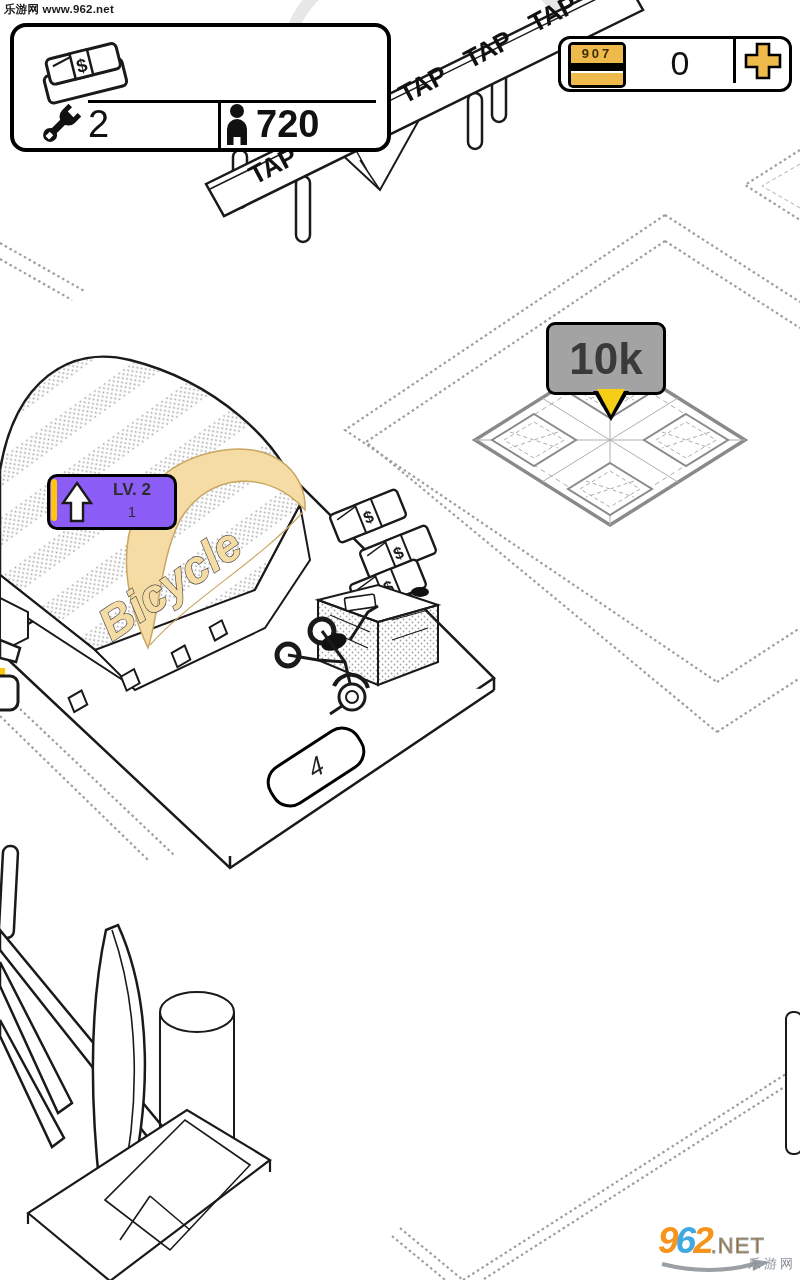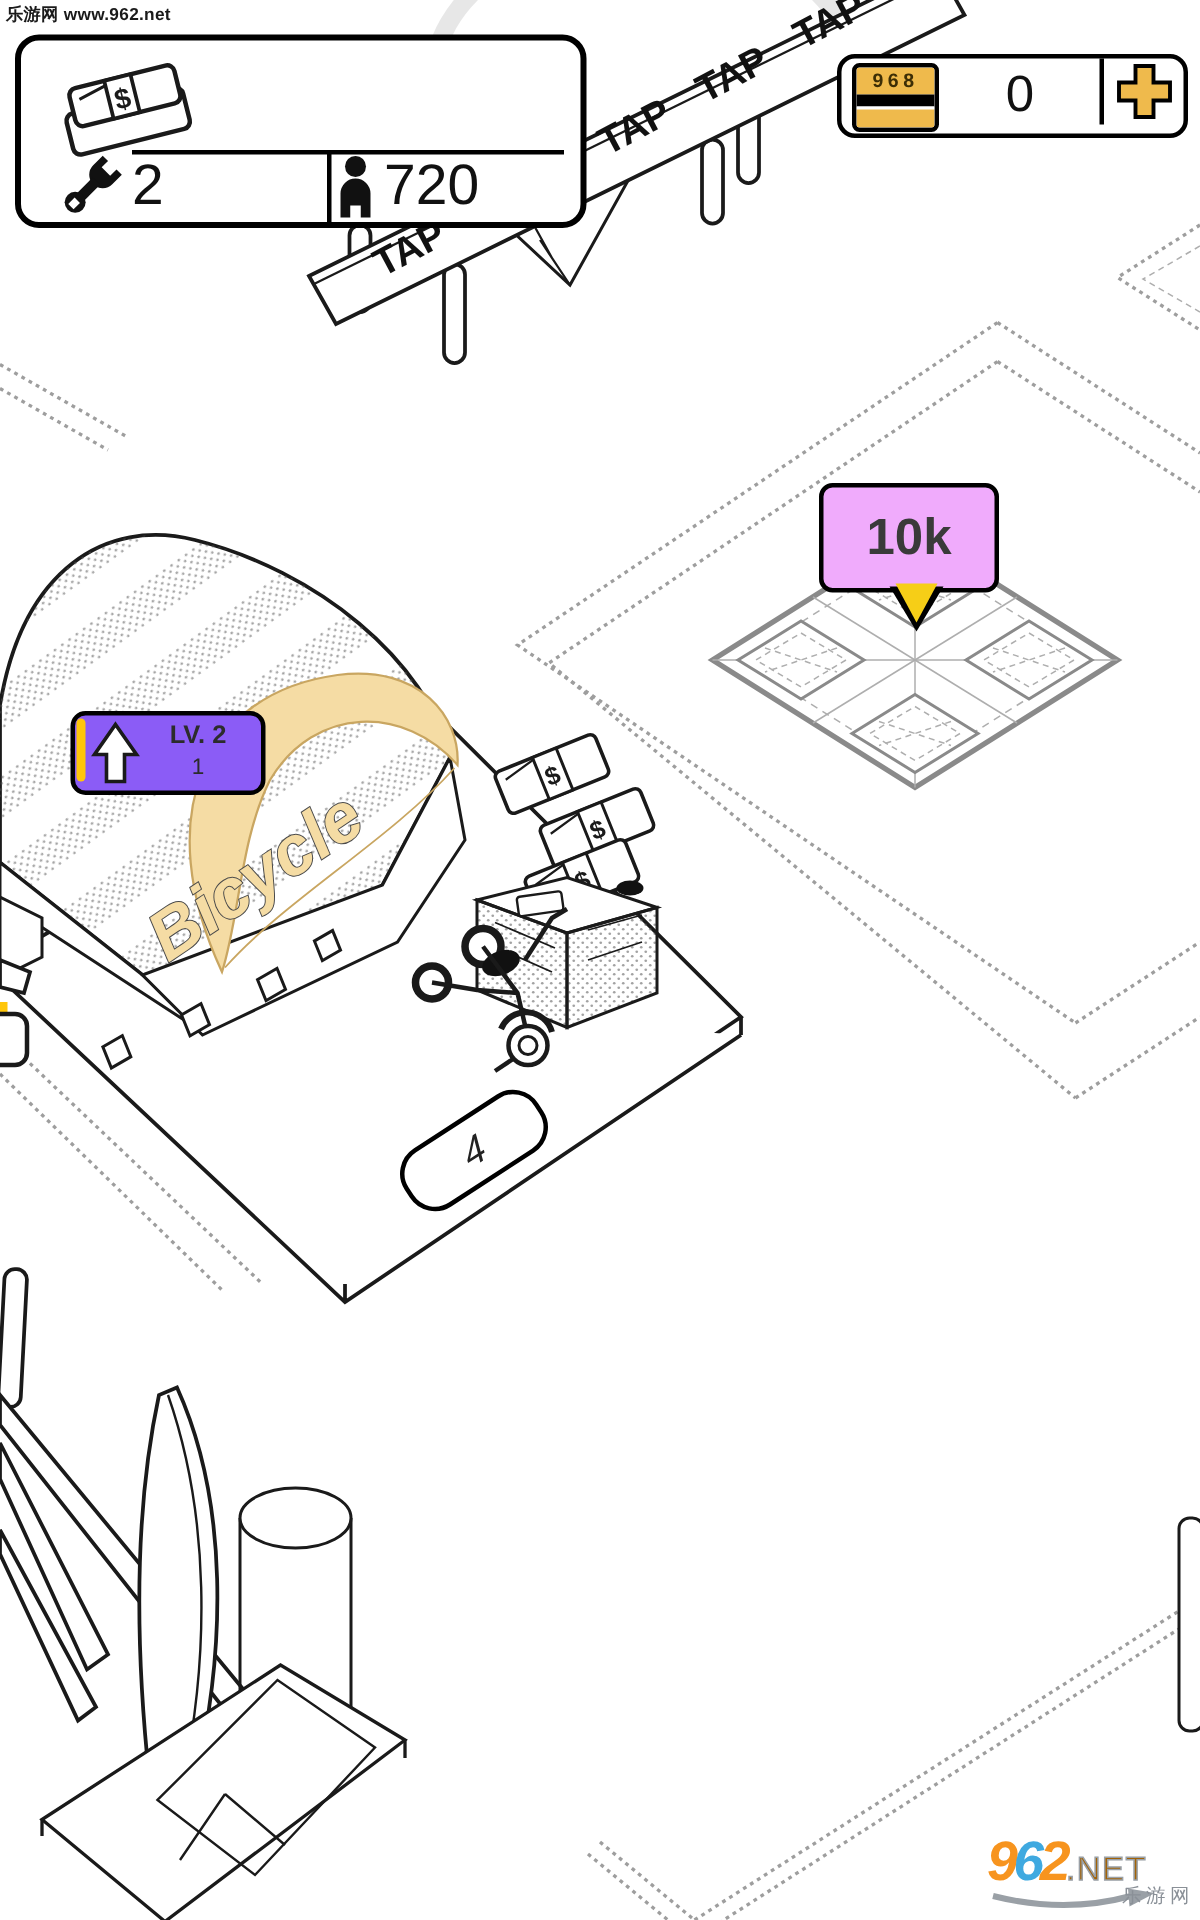--- a/index.html
+++ b/index.html
@@ -18,21 +18,21 @@
   .wm-top{left:4px;top:2px;font-size:11.5px;font-weight:bold;color:#1a1a1a;letter-spacing:.2px;}
 
   
   .money-panel{left:10px;top:23px;width:373px;height:121px;background:#fff;
     border:4px solid #000;border-radius:16px;}
   .money-panel .cash-value{position:absolute;left:116px;top:-6px;width:96px;text-align:center;
     font-size:56px;font-weight:500;color:#111;line-height:1.2;}
   .money-panel .div-h{position:absolute;left:74px;top:73px;width:288px;height:3px;background:#000;}
   .money-panel .div-v{position:absolute;left:204px;top:74px;width:3px;height:47px;background:#000;}
   .money-panel .workers-value{position:absolute;left:74px;top:76px;font-size:38px;color:#111;}
-  .money-panel .pop-value{position:absolute;left:242px;top:76px;font-size:38px;color:#111;}
+  .money-panel .pop-value{position:absolute;left:242px;top:76px;font-size:38px;color:#111;font-weight:bold;}
   .cash-icon{position:absolute;left:14px;top:10px;}
   .wrench-icon{position:absolute;left:22px;top:76px;}
   .person-icon{position:absolute;left:208px;top:76px;}
 
   
   .token-counter{left:558px;top:36px;width:228px;height:50px;background:#fff;
     border:3px solid #000;border-radius:12px;}
   .slot-icon{position:absolute;left:7px;top:3px;width:52px;height:40px;border:3px solid #000;
     border-radius:5px;overflow:hidden;display:flex;flex-direction:column;background:#fff;}
   .slot-top{height:18px;background:#EFBA4C;color:#3d2e05;font-size:13px;font-weight:bold;
@@ -40,23 +40,23 @@
   .slot-mid{height:8px;background:#000;}
   .slot-gap{height:2px;background:#fff;}
   .slot-bot{flex:1;background:#EFBA4C;}
   .token-value{position:absolute;left:66px;width:106px;top:5px;text-align:center;
     font-size:34px;color:#111;}
   .token-div{position:absolute;left:172px;top:0;width:3px;height:44px;background:#000;}
   .add-btn{position:absolute;left:175px;top:0;width:53px;height:44px;display:flex;
     align-items:center;justify-content:center;cursor:pointer;}
 
   
-  .price-bubble{left:546px;top:322px;width:114px;height:67px;background:#f0abfc;
+  .price-bubble{left:546px;top:322px;width:114px;height:67px;background:#a3a3a3;
     border:3px solid #000;border-radius:9px;display:flex;align-items:center;justify-content:center;
-    font-size:34px;font-weight:bold;color:#3a3a3a;}
+    font-size:44px;font-weight:bold;color:#3a3a3a;}
   .bubble-tail-border{position:absolute;left:44px;top:66px;width:0;height:0;
     border-left:18px solid transparent;border-right:18px solid transparent;border-top:30px solid #000;}
   .bubble-tail{position:absolute;left:48px;top:64px;width:0;height:0;
     border-left:14px solid transparent;border-right:14px solid transparent;border-top:26px solid #F6CE17;z-index:1;}
 
   
   .level-badge{left:47px;top:474px;width:124px;height:50px;background:#8b5cf6;
     border:3px solid #000;border-radius:10px;}
   .level-progress{position:absolute;left:1px;top:2px;width:6px;height:42px;background:#FFC60A;border-radius:3px;}
   .up-arrow{position:absolute;left:10px;top:2px;}
@@ -309,21 +309,21 @@
     <div class="workers-value">2</div>
     <svg class="person-icon" width="30" height="44" viewBox="0 0 30 44">
       <circle cx="15" cy="8" r="7" fill="#111"></circle>
       <path d="M5,42 v-16 a10,10 0 0 1 20,0 v16 h-6.5 v-8 h-7 v8 z" fill="#111"></path>
     </svg>
     <div class="pop-value">720</div>
   </div>
 
   <div class="hud token-counter">
     <div class="slot-icon">
-      <div class="slot-top">968</div>
+      <div class="slot-top">907</div>
       <div class="slot-mid"></div>
       <div class="slot-gap"></div>
       <div class="slot-bot"></div>
     </div>
     <div class="token-value">0</div>
     <div class="token-div"></div>
     <div class="add-btn">
       <svg width="40" height="40" viewBox="-20 -20 40 40">
         <path d="M-6,-17 h12 v11 h11 v12 h-11 v11 h-12 v-11 h-11 v-12 h11 z" fill="#EFBA4C" stroke="#000" stroke-width="2.6"></path>
       </svg>

